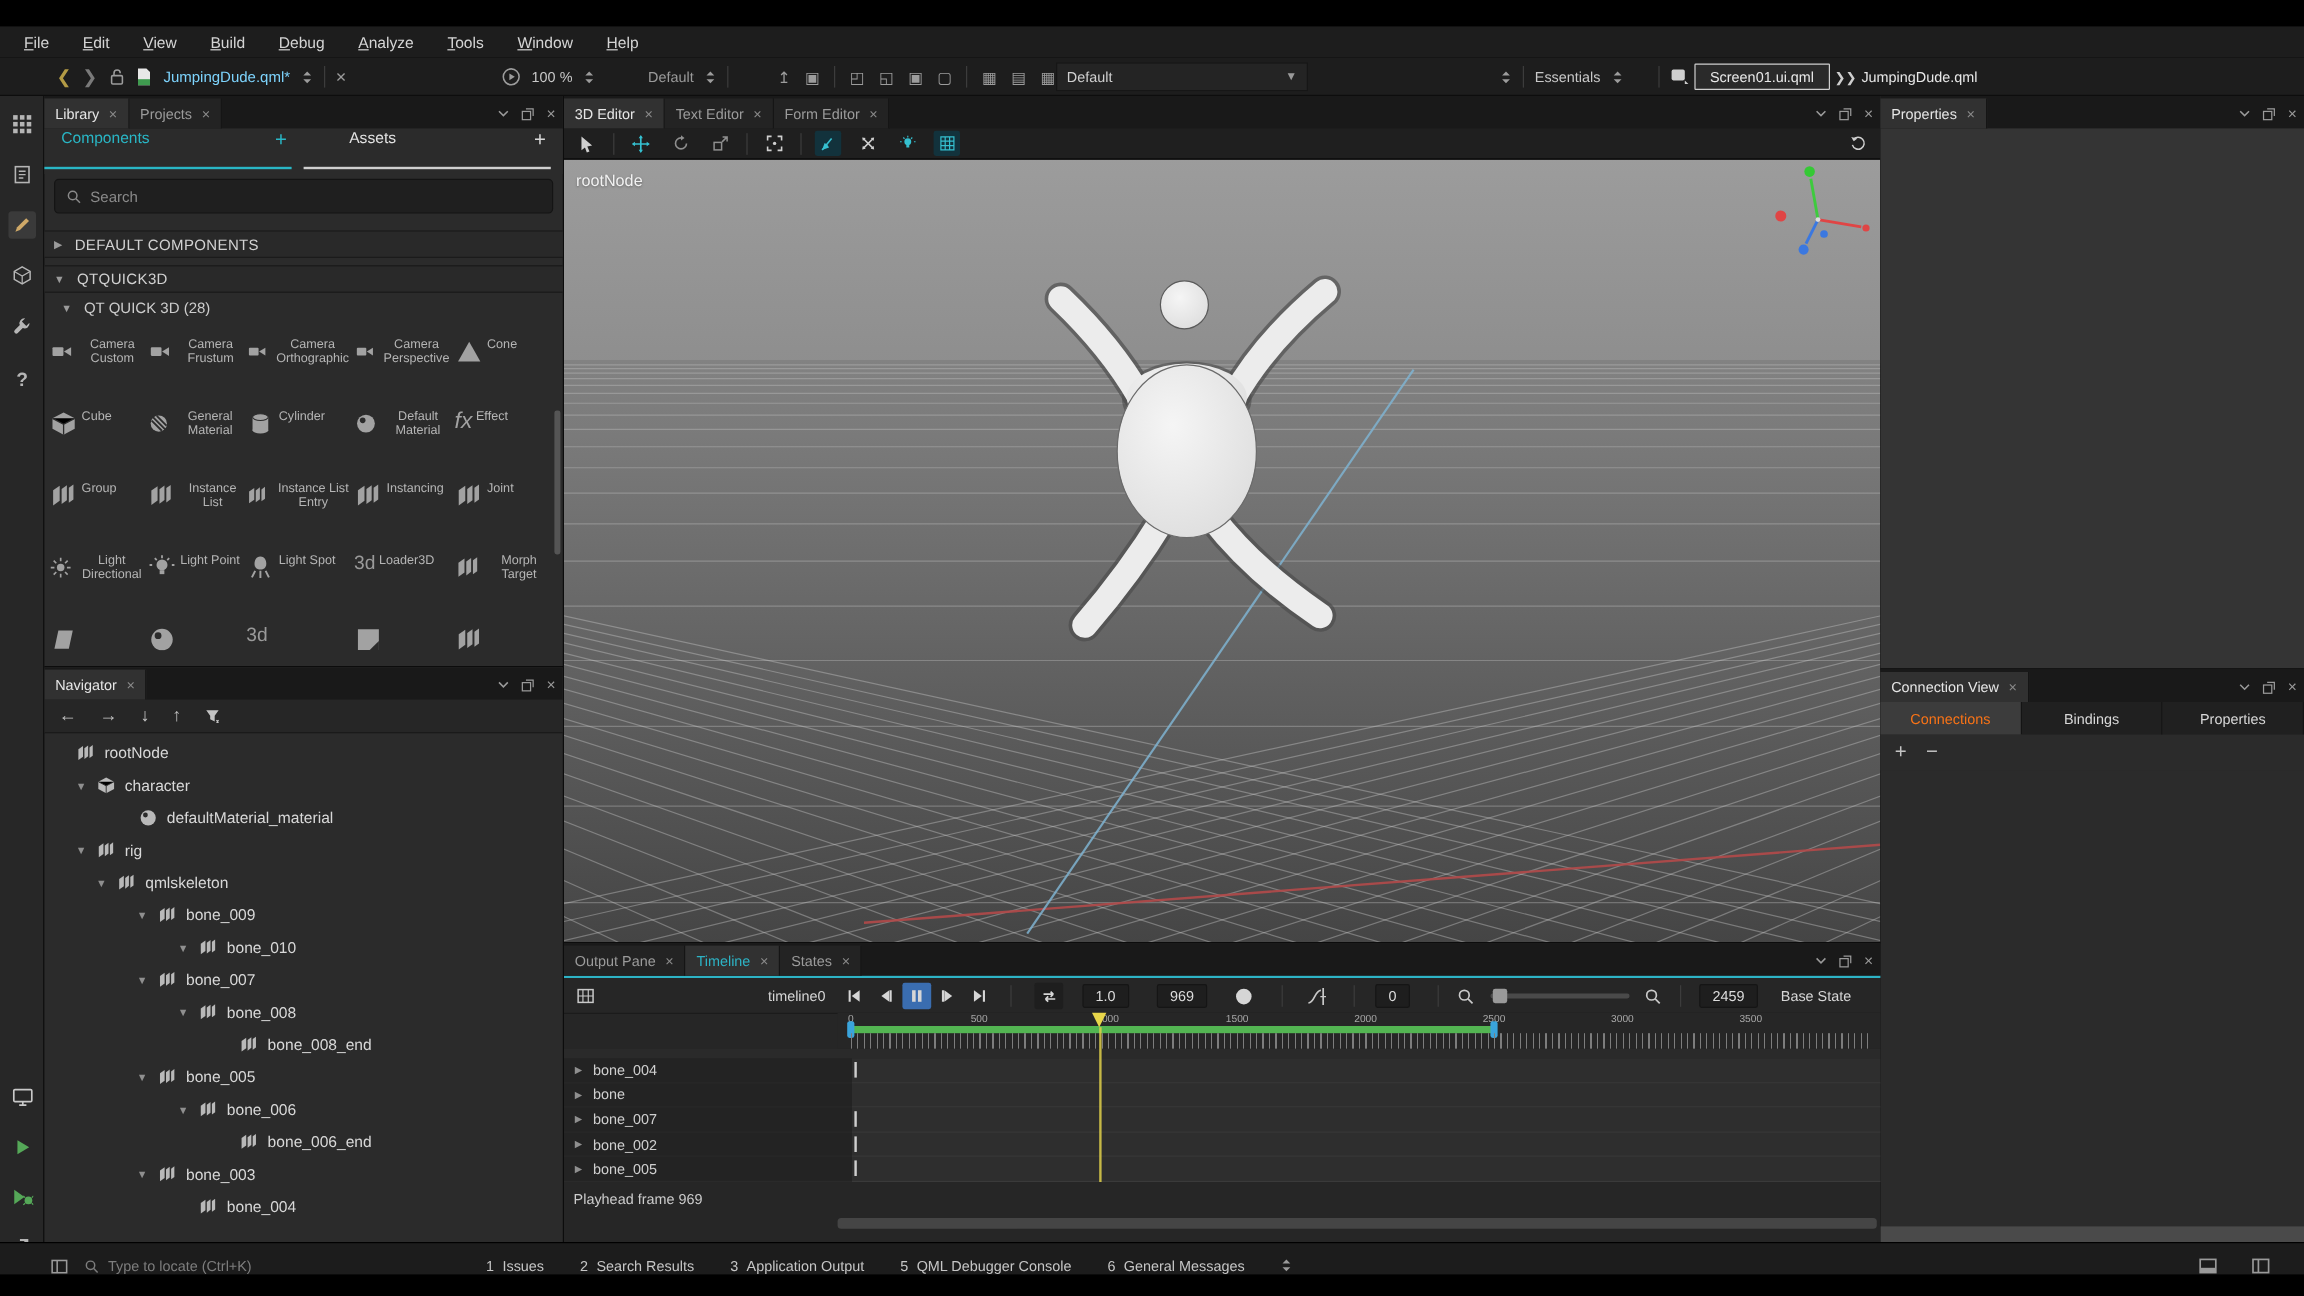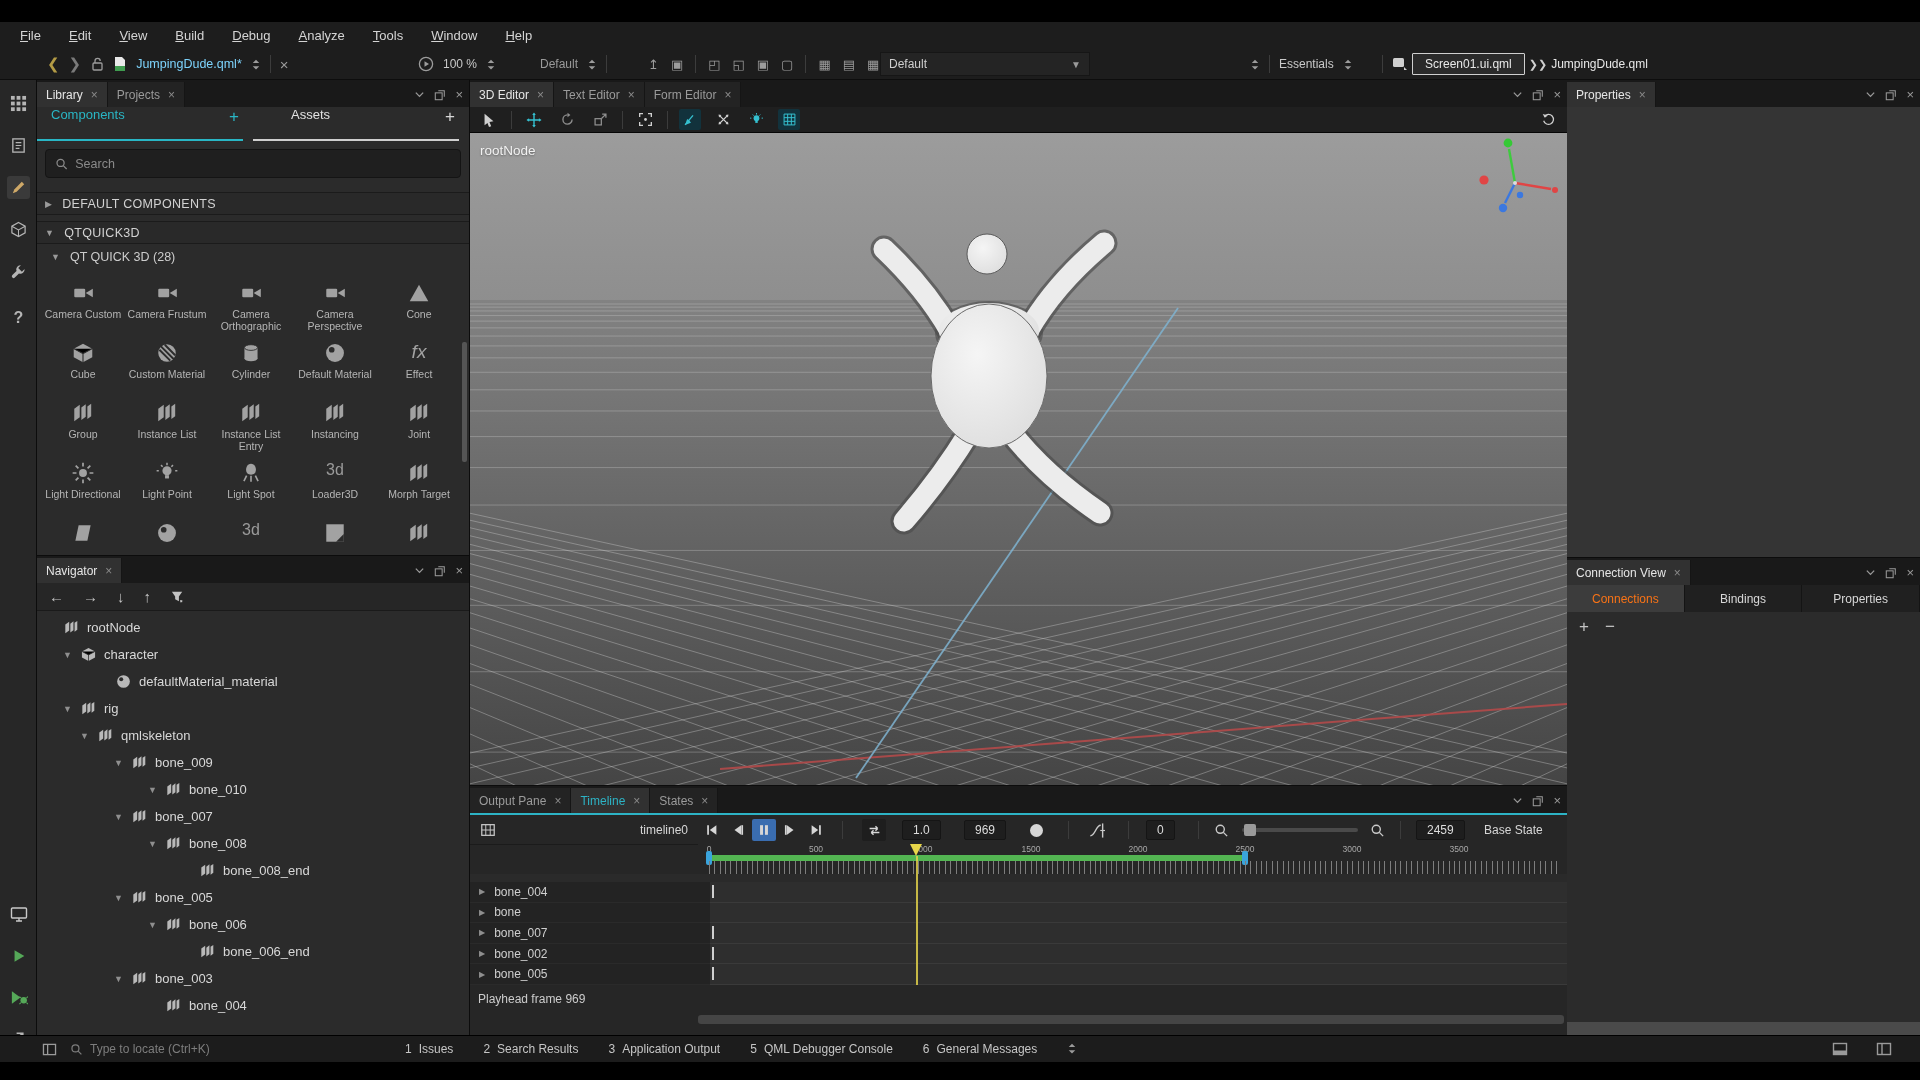--- a/index.html
+++ b/index.html
@@ -40,21 +40,21 @@
   .catplus{margin-left:auto;font-size:17px}
   .ul-c{position:absolute;left:0;right:10px;bottom:4px;height:2px;background:#29b6c5}
   .ul-w{position:absolute;left:0;right:10px;bottom:4px;height:2px;background:#cfcfcf}
   .searchbox{margin:4px 8px;height:29px;background:#1f1f1f;border:1px solid #141414;border-radius:4px;display:flex;align-items:center;padding:0 9px;gap:7px}
   .searchbox input{background:transparent;border:0;outline:0;color:#ddd;font-size:12.5px;font-family:"Liberation Sans",sans-serif;width:100%}
   .searchbox input::placeholder{color:#8a8a8a}
   .sechdr{height:23px;background:#292929;border-top:1px solid #1b1b1b;border-bottom:1px solid #1b1b1b;display:flex;align-items:center;padding:0 8px;gap:10px;color:#d2d2d2;font-size:12.5px;letter-spacing:.3px}
   .sechdr .car{color:#9a9a9a;font-size:9px}
   .sechdr2{height:26px;display:flex;align-items:center;padding:0 8px 0 14px;gap:10px;color:#cccccc;font-size:12.5px}
   #compgrid{height:272px;overflow:hidden;display:grid;grid-template-columns:repeat(5,1fr);padding:4px 8px 0 4px;grid-auto-rows:60px;row-gap:0}
-  .gcell{display:flex;flex-direction:column;align-items:center;justify-content:flex-start;padding-top:7px;gap:3px}
+  .gcell{display:flex;flex-direction:row;justify-content:flex-start;padding-top:7px;gap:3px}
   .gcell .glabel{font-size:10.5px;color:#b5b5b5;text-align:center;line-height:1.15;max-width:82px}
   .gcell svg{color:#a2a2a2}
   .libscroll{position:absolute;right:2px;top:262px;width:5px;height:120px;background:#555;border-radius:2px}
   
   #navigator{left:37px;top:555px;width:433px;height:480px;background:#2b2b2b;border-right:1px solid #0c0c0c;border-top:1px solid #0c0c0c;overflow:hidden}
   .navtools{height:28px;display:flex;align-items:center;gap:19px;padding:0 12px;color:#c2c2c2;font-size:15px;background:#262626;border-bottom:1px solid #1a1a1a}
   .trow{height:27px;display:flex;align-items:center;gap:7px;font-size:13px;color:#d8d8d8}
   .trow .car{width:11px;font-size:9px;color:#8f8f8f;text-align:center}
   .trow svg{flex:none;color:#b9b9b9}
   
@@ -95,21 +95,21 @@
   #trackrows{position:absolute;left:0;top:88px;width:1097px}
   .gaprow{height:8px;background:#2a2a2a}
   .krow{height:20.6px;display:flex}
   .krow .lbl{width:240px;background:#232323;display:flex;align-items:center;gap:9px;padding-left:9px;font-size:12px;color:#cfcfcf;border-bottom:1px solid #2a2a2a}
   .krow .lbl .car{font-size:8px;color:#8f8f8f}
   .krow .trk{flex:1;background:#2e2e2e;border-bottom:1px solid #3a3a3a;position:relative}
   .kf{position:absolute;left:2px;top:3px;width:2px;height:13px;background:#cfcfcf}
   #tl-status{position:absolute;left:8px;top:206px;font-size:12px;color:#cccccc}
   #tl-scroll{position:absolute;left:228px;top:229px;width:866px;height:9px;background:#454545;border-radius:3px}
   
-  #statusbar{left:0;top:1035px;width:1920px;height:27px;background:#1c1c1c;border-top:1px solid #000;display:flex;align-items:center;font-size:12px;color:#c6c6c6}
+  #statusbar{left:0;top:1035px;width:1920px;height:27px;background:#1c1c1c;border-top:1px solid #000;display:flex;align-items:flex-end;font-size:12px;color:#c6c6c6}
   #locator{display:flex;align-items:center;gap:7px;margin-left:48px;width:235px;color:#7d7d7d}
   #locator input{background:transparent;border:0;outline:0;color:#9a9a9a;font-size:12px;font-family:"Liberation Sans",sans-serif;width:180px}
   #locator input::placeholder{color:#7d7d7d}
   .sbitem{margin-right:30px;color:#c6c6c6}
   .sbnum{margin-right:7px}
 </style>
 </head>
 <body>
 
 <svg width="0" height="0" style="position:absolute">
@@ -548,21 +548,21 @@
     <div class="gcell">
         <svg width="24" height="24">
           <use href="#i-cube"></use>
         </svg>
         <span class="glabel">Cube</span>
       </div>
     <div class="gcell">
         <svg width="24" height="24">
           <use href="#i-stripesphere"></use>
         </svg>
-        <span class="glabel">Custom Material</span>
+        <span class="glabel">General Material</span>
       </div>
     <div class="gcell">
         <svg width="24" height="24">
           <use href="#i-cylinder"></use>
         </svg>
         <span class="glabel">Cylinder</span>
       </div>
     <div class="gcell">
         <svg width="24" height="24">
           <use href="#i-sphere"></use>

